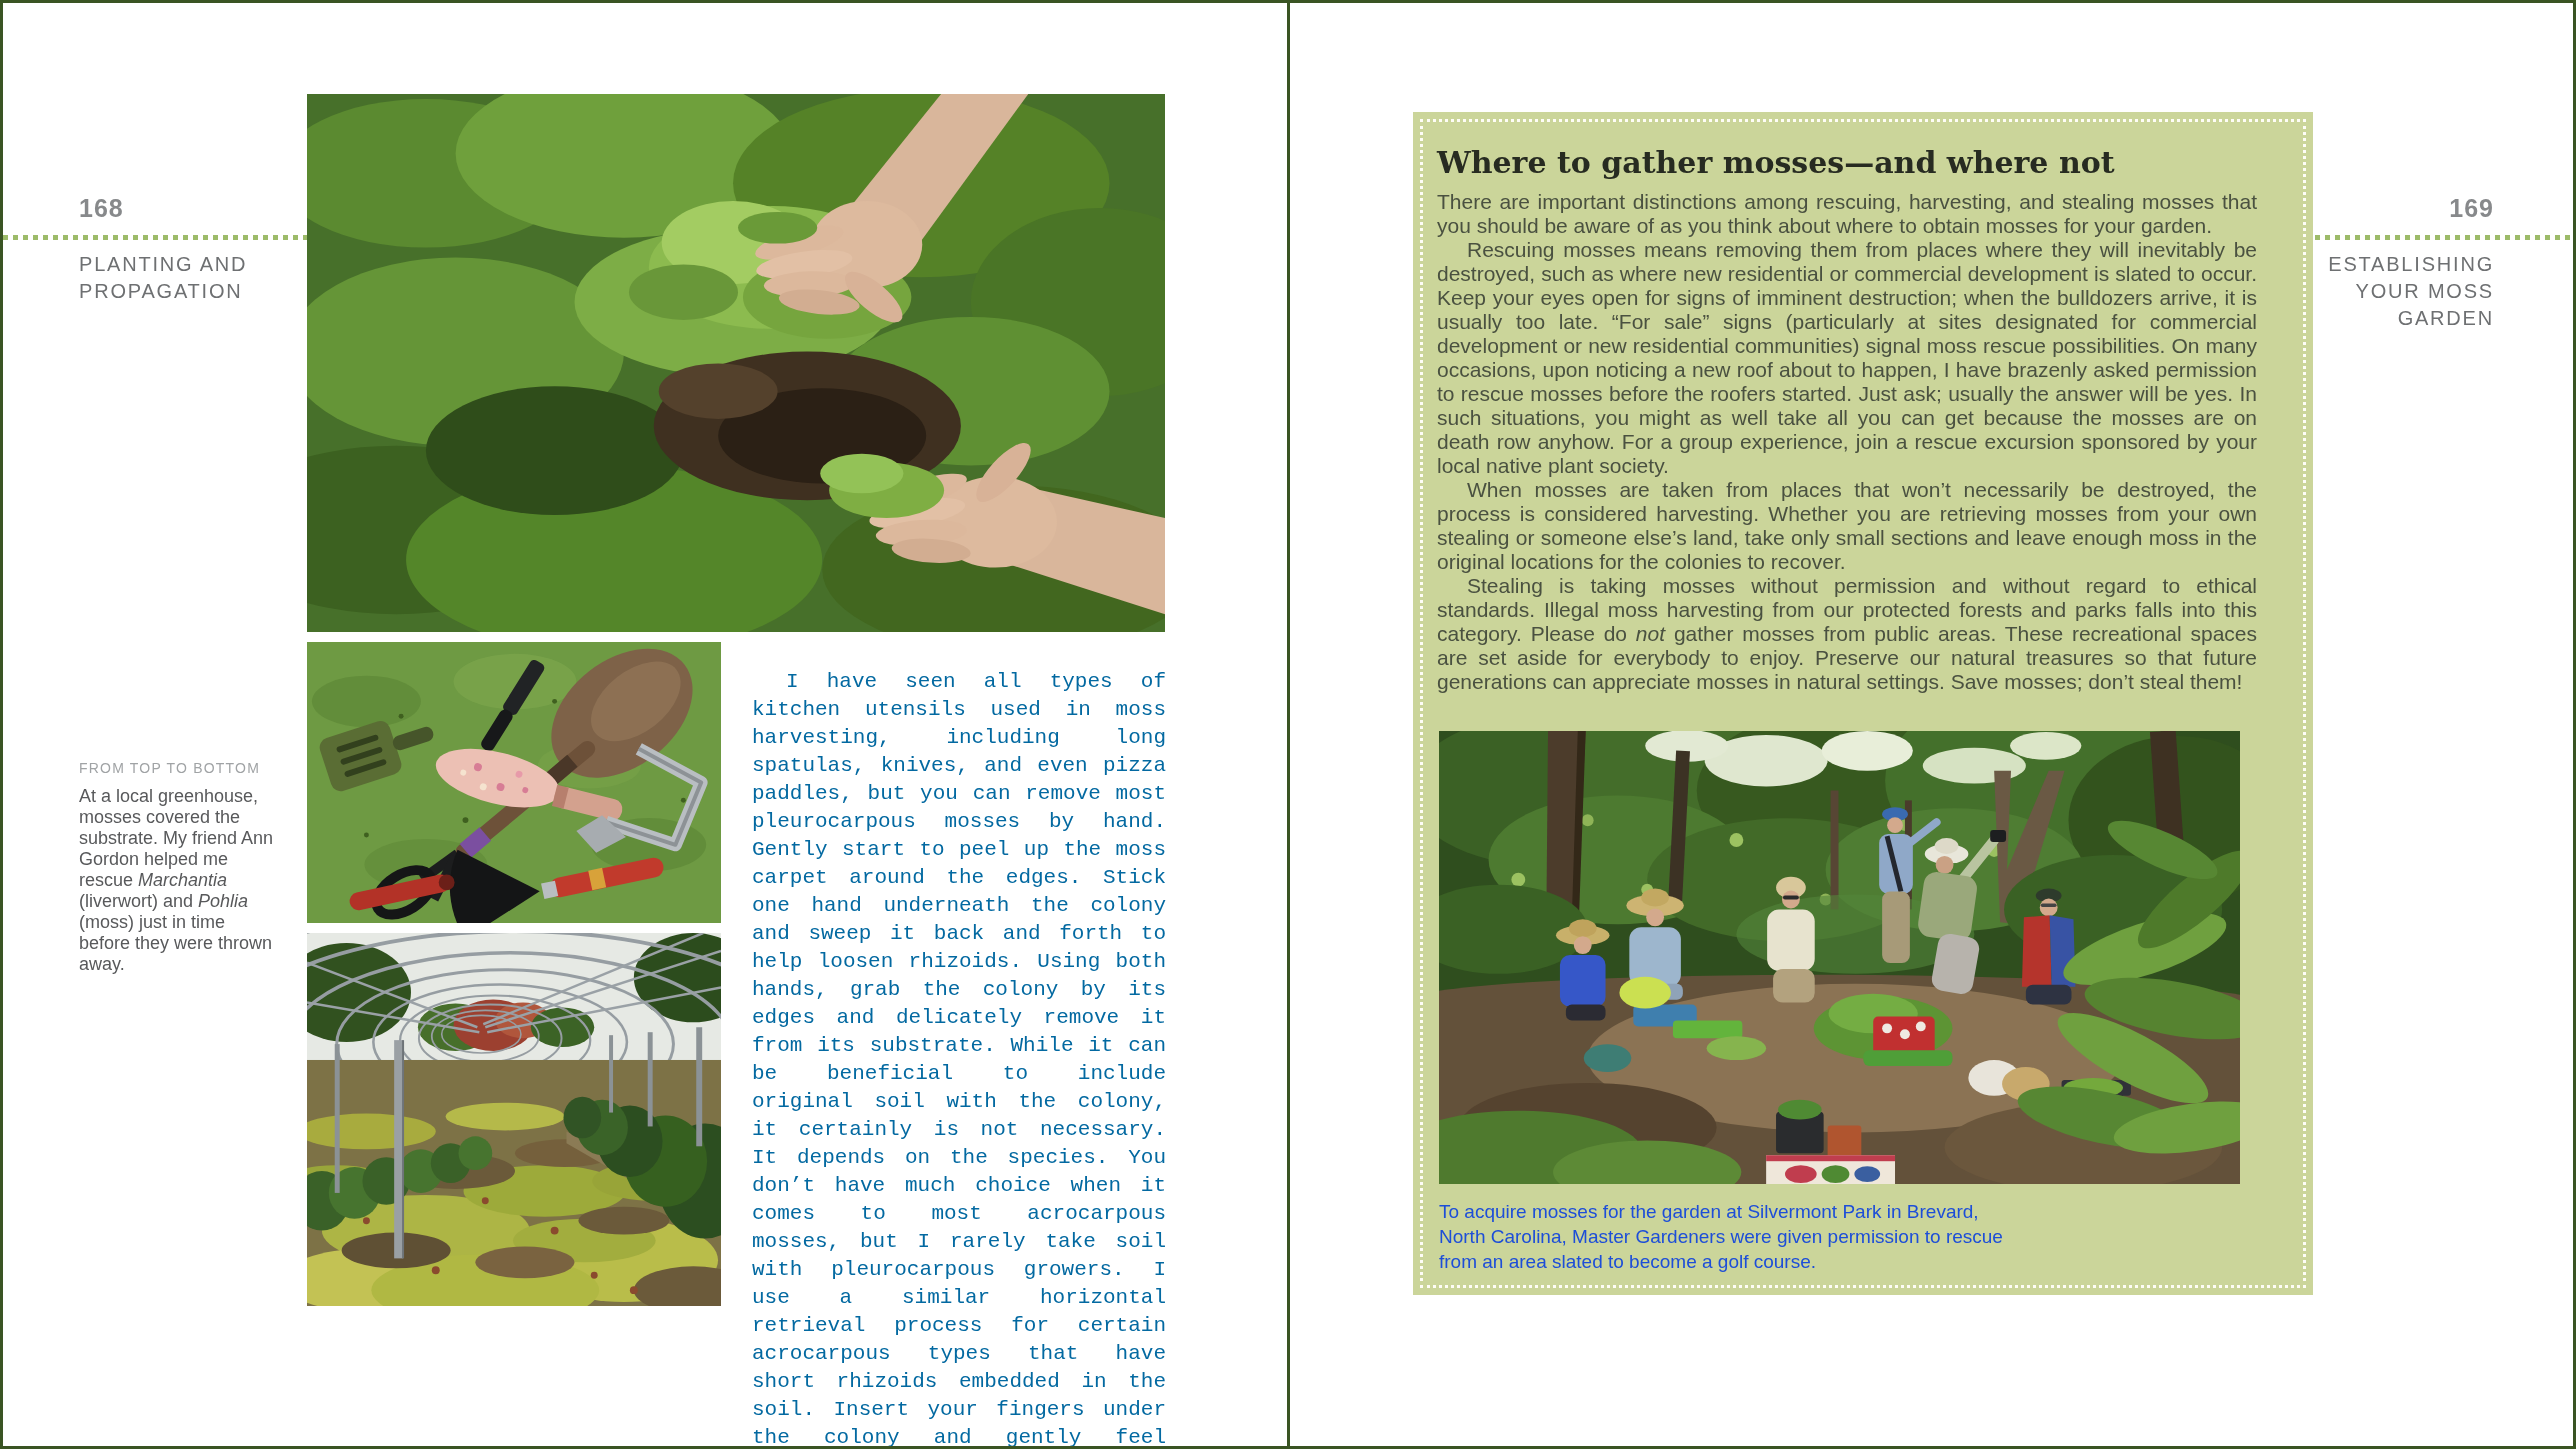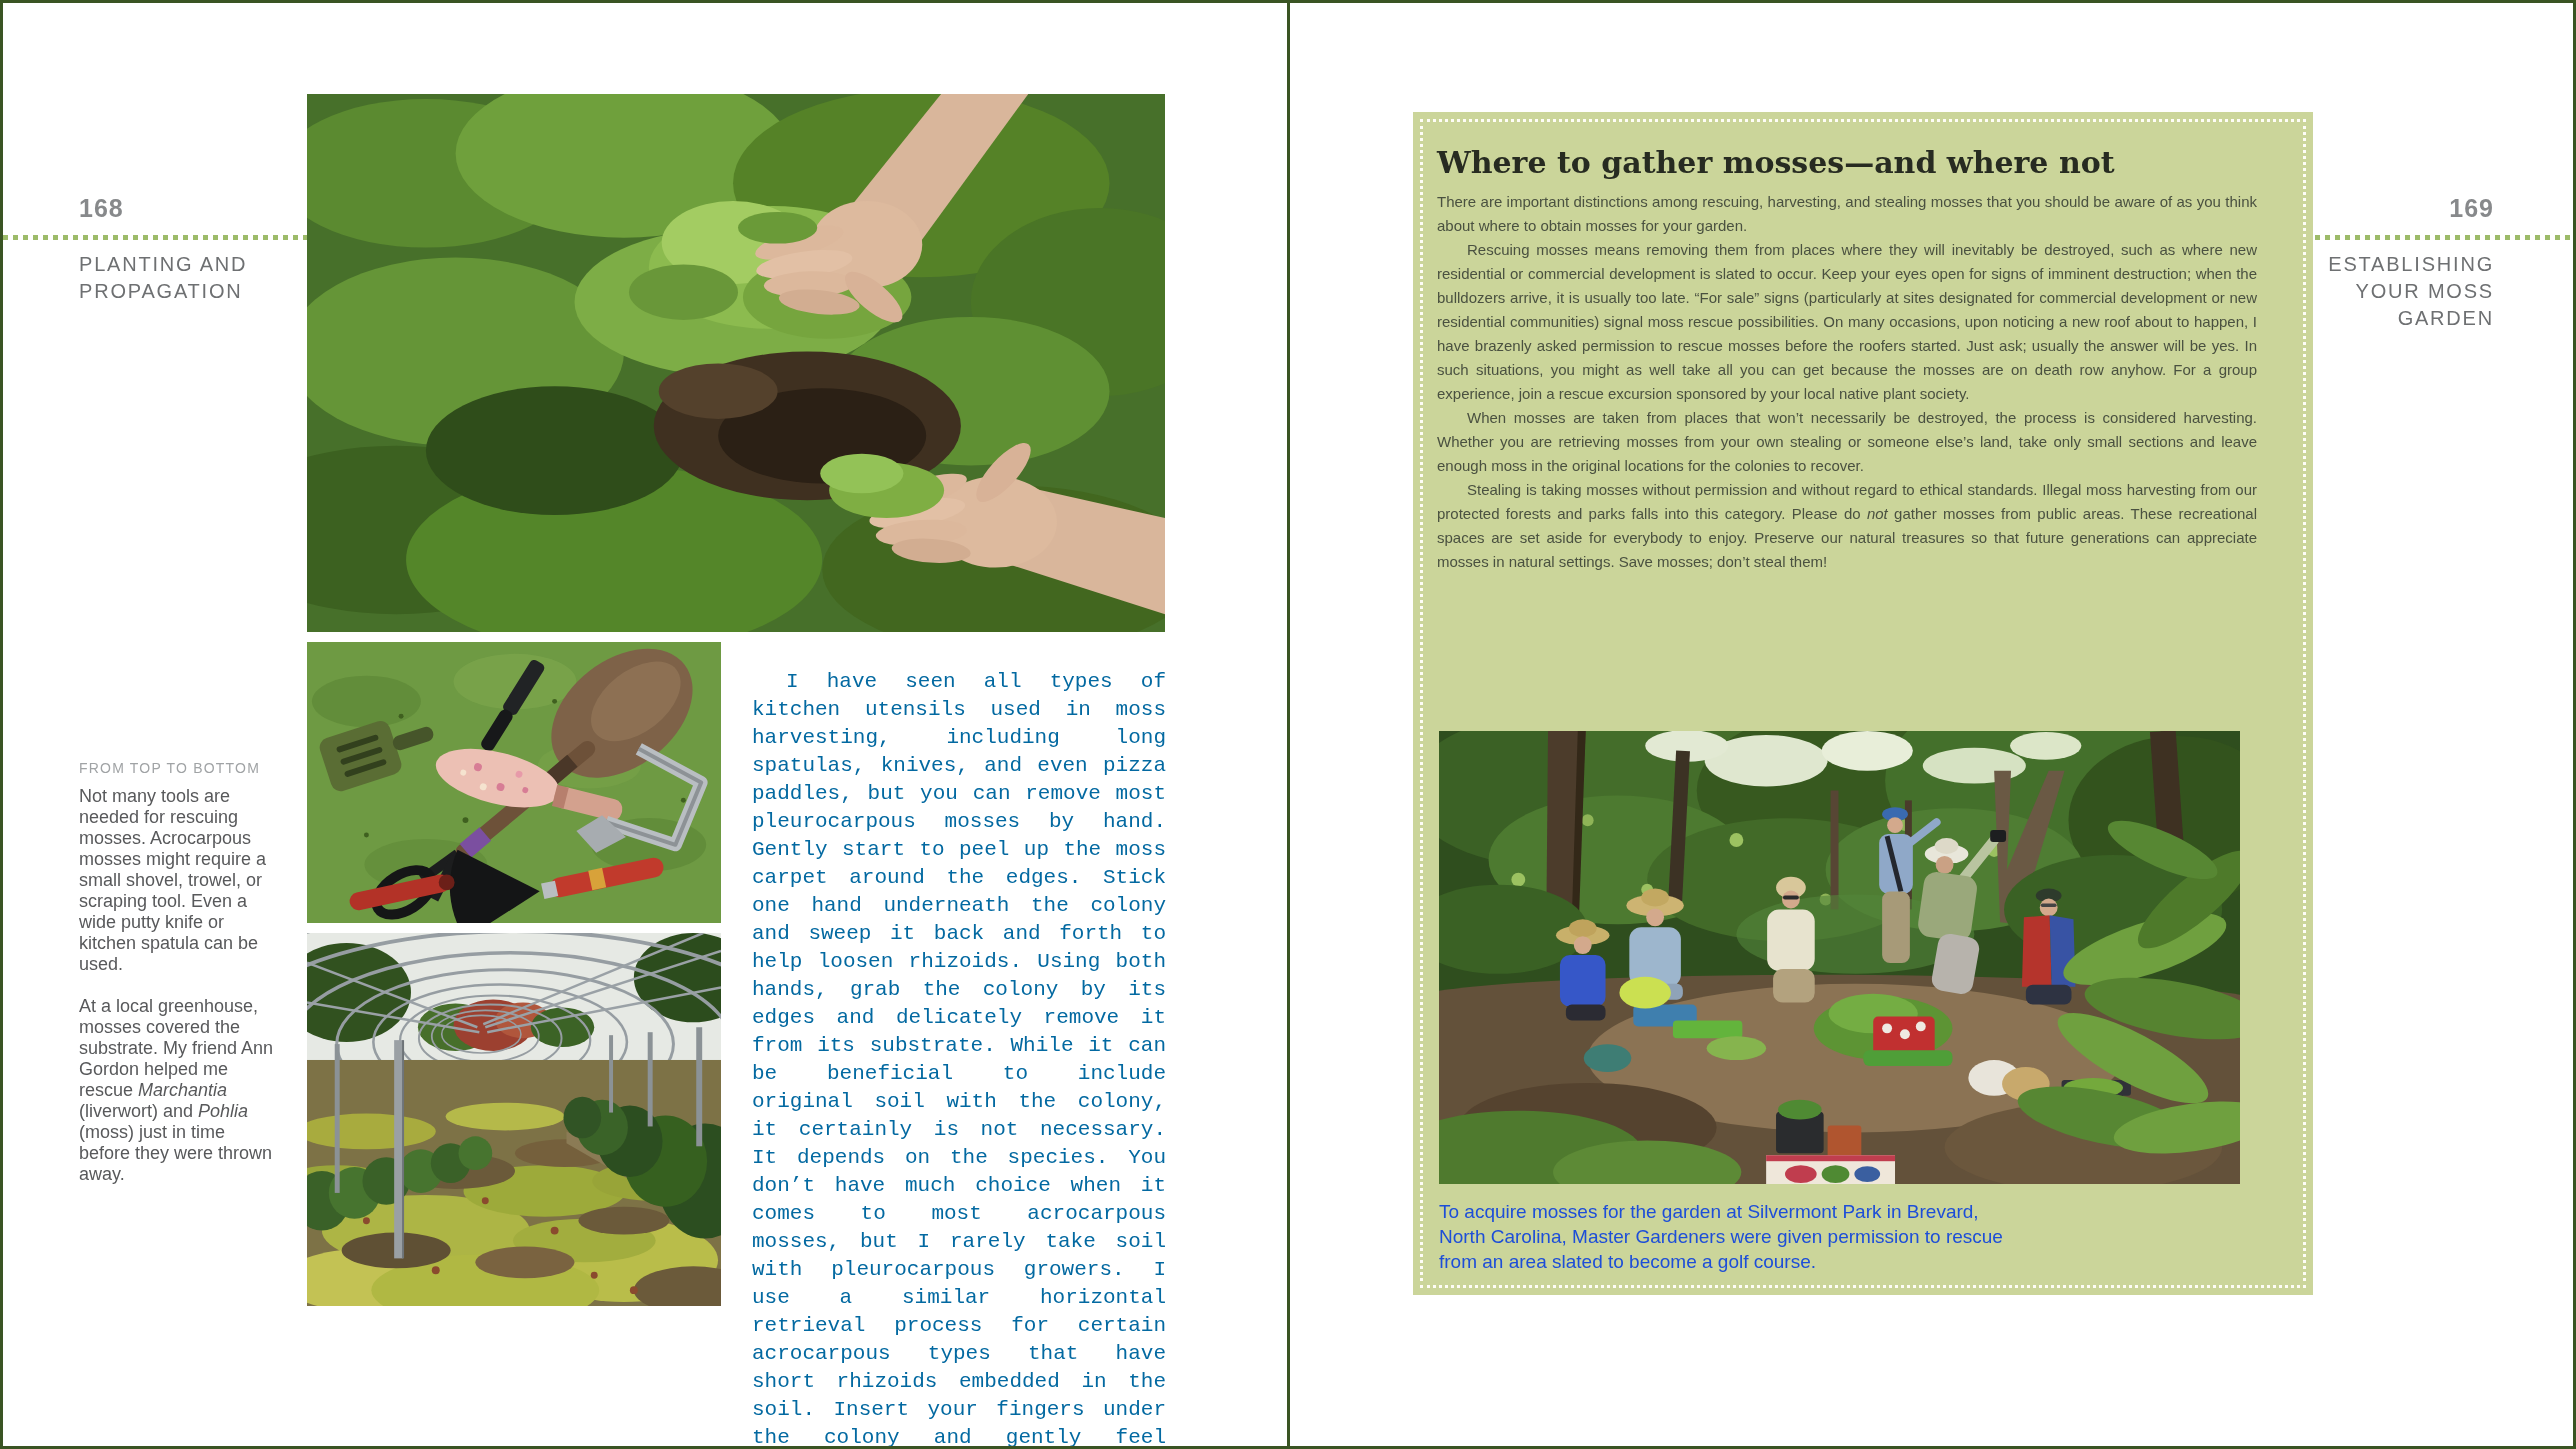--- a/index.html
+++ b/index.html
@@ -33,21 +33,21 @@
     color:#0369a1; text-align:justify; }
   #body-col p { margin:0; text-indent:34px; }
 
   
   #greenbox { position:absolute; left:1413px; top:112px; width:900px; height:1183px;
     background:#cbd59a; z-index:10; }
   #greenbox .dotborder { position:absolute; inset:7px; border:3px dotted #fefdf6; pointer-events:none; }
   #box-title { position:absolute; left:24px; top:33px; width:820px;
     font-family:"DejaVu Serif", serif; font-weight:bold; font-size:30px; color:#272b21; }
   #box-text { position:absolute; left:24px; top:78px; width:820px;
-    font-size:15px; line-height:24px; color:#4a5140; text-align:justify; }
+    font-size:21px; line-height:24px; color:#4a5140; text-align:justify; }
   #box-text p { margin:0; }
   #box-text p.indent { text-indent:30px; }
   #box-photo { left:26px; top:619px; width:801px; height:453px; }
   #box-caption { position:absolute; left:26px; top:1087px; width:694px;
     font-size:19px; line-height:25px; color:#1d4ed8; white-space:pre-line; }
 </style>
 </head>
 <body>
 
 <div id="book">
@@ -240,21 +240,20 @@
       <rect x="96" y="108" width="2" height="220" fill="#6e7478"></rect>
       <rect x="393" y="95" width="6" height="120" fill="#8b9296"></rect>
       <rect x="344" y="100" width="5" height="95" fill="#8b9296"></rect>
       <rect x="305" y="103" width="4" height="78" fill="#8b9296"></rect>
       <rect x="28" y="112" width="5" height="150" fill="#8b9296"></rect>
     </svg>
   </div>
 
   <div id="caption-col">
     <p class="cap-label">FROM TOP TO BOTTOM</p>
-    <p>Not many tools are needed for rescuing mosses. Acrocarpous mosses might require a small shovel, trowel, or scraping tool. Even a wide putty knife or kitchen spatula can be used.</p>
     <p><span>At a local greenhouse, mosses covered the substrate. My friend Ann Gordon helped me rescue </span><span class="ital">Marchantia</span><span> (liverwort) and </span><span class="ital">Pohlia</span><span> (moss) just in time before they were thrown away.</span></p>
   </div>
 
   <div id="body-col">
     <p>I have seen all types of kitchen utensils used in moss harvesting, including long spatulas, knives, and even pizza paddles, but you can remove most pleurocarpous mosses by hand. Gently start to peel up the moss carpet around the edges. Stick one hand underneath the colony and sweep it back and forth to help loosen rhizoids. Using both hands, grab the colony by its edges and delicately remove it from its substrate. While it can be beneficial to include original soil with the colony, it certainly is not necessary. It depends on the species. You don’t have much choice when it comes to most acrocarpous mosses, but I rarely take soil with pleurocarpous growers. I use a similar horizontal retrieval process for certain acrocarpous types that have short rhizoids embedded in the soil. Insert your fingers under the colony and gently feel around to the depth where the moss colony (with its own soil) releases from the ground. After you get it started, pull up large sections by hand or use a flat shovel or machete to help reach farther underneath for even bigger areas. Sometimes you can pluck up mosses</p>
   </div>
 
   <div class="pagenum" style="right:82px; top:194px; text-align:right;margin-left:44px;">169</div>
   <div class="dotrule" style="left:2295px; top:235px; width:278px;"></div>
   <div class="chapter right" style="right:82px; top:251px;margin-left:28px;">ESTABLISHING

